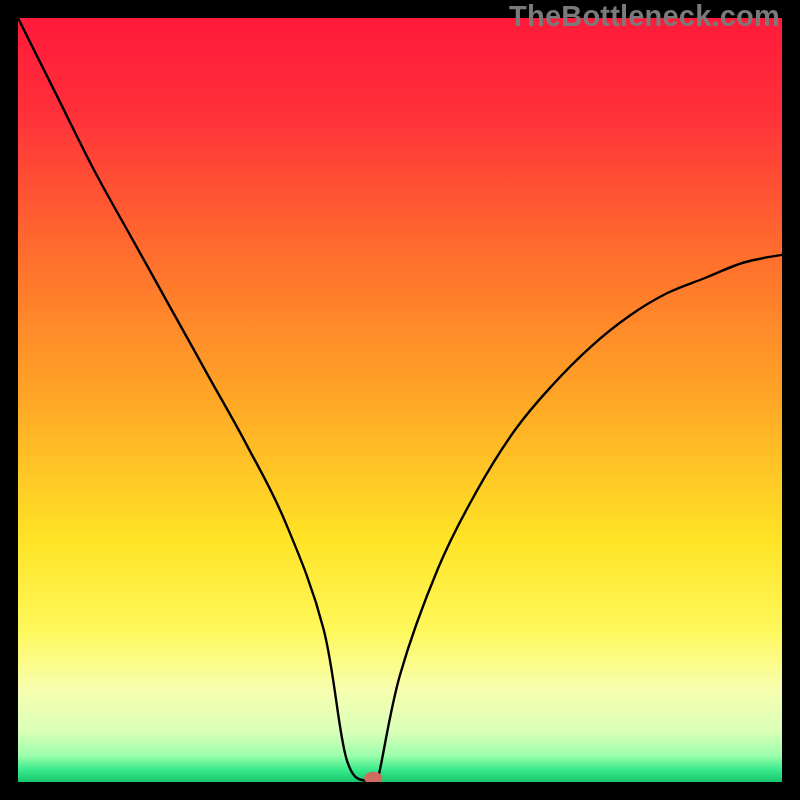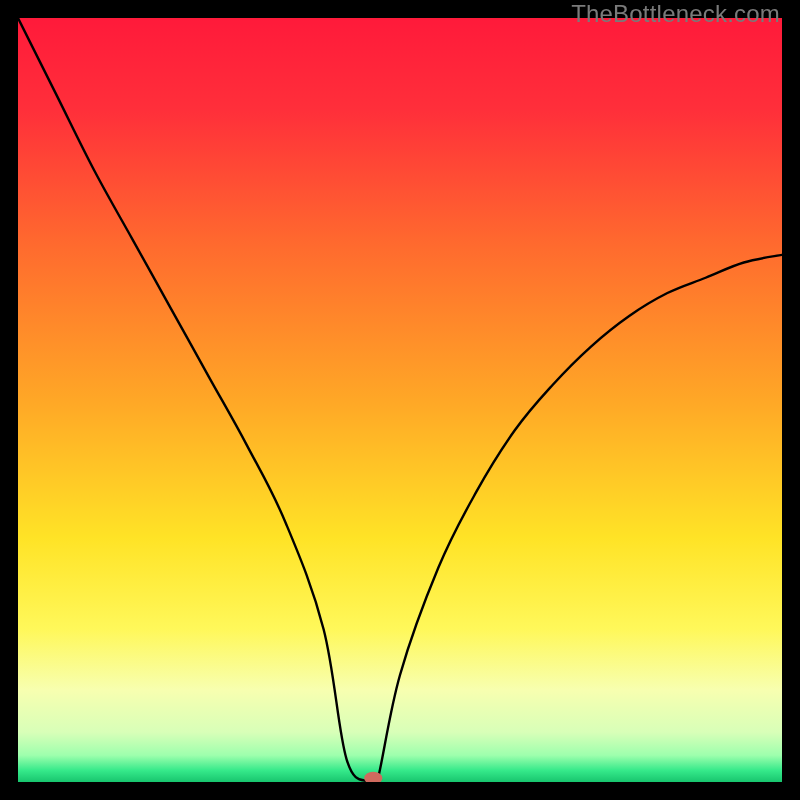--- a/index.html
+++ b/index.html
@@ -24,22 +24,22 @@
     left: 0;
     top: 0;
     width: 764px;
     height: 764px;
   }
   .watermark {
     position: absolute;
     top: 0px;
     right: 20px;
     color: #7a7a7a;
-    font-size: 24px;
-    font-weight: 400;
+    font-size: 29px;
+    font-weight: 700;
     letter-spacing: 0.2px;
     z-index: 10;
   }
   svg {
     display: block;
   }
 </style>
 </head>
 <body>
 

